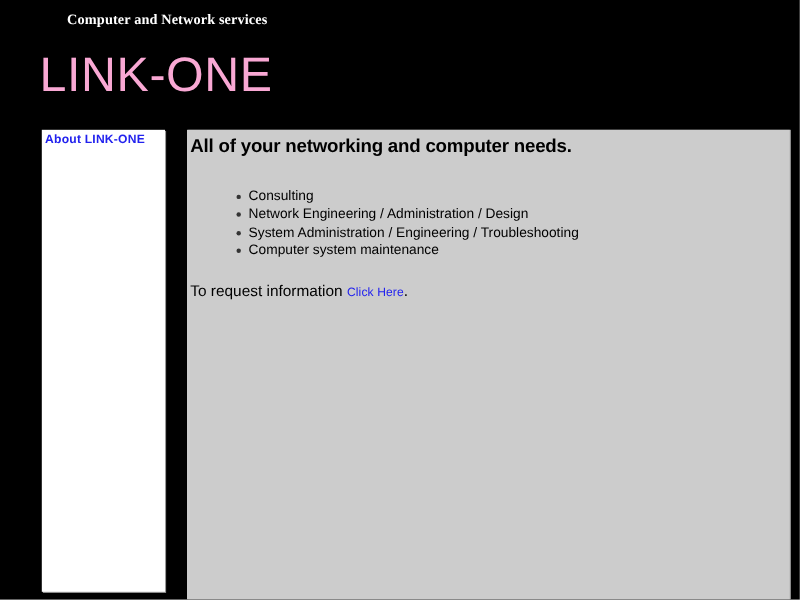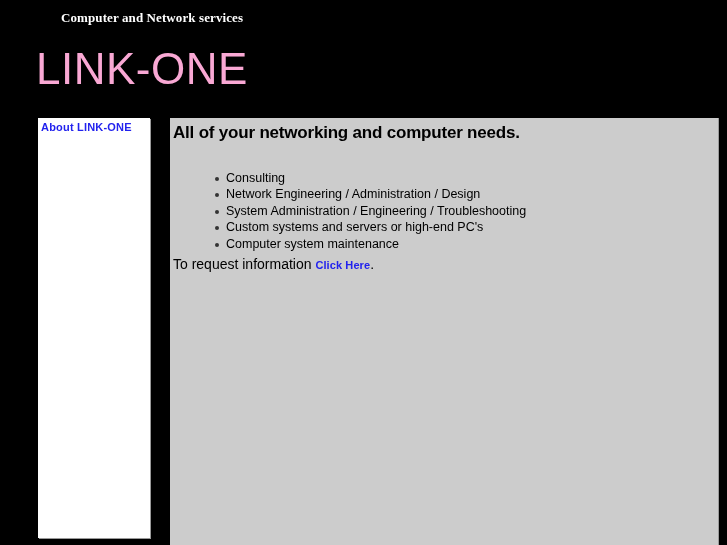--- a/index.html
+++ b/index.html
@@ -127,21 +127,21 @@
     top: 137px;
     color: #000000;
     font-family: "Liberation Sans", sans-serif;
     font-size: 14px;
     line-height: 18px;
     white-space: nowrap;
   }
   #click-here {
     color: #2222ee;
     font-family: "Liberation Sans", sans-serif;
-    font-weight: bold;
+    font-weight: normal;
     font-size: 11px;
     letter-spacing: 0.1px;
     text-decoration: none;
     cursor: pointer;
   }
 
   #thanks-line {
     position: absolute;
     left: 3px;
     top: 197px;
@@ -164,20 +164,19 @@
 </div>
 
 <div id="main">
 
   <div id="main-heading">All of your networking and computer needs.</div>
 
   <ul id="service-list">
     <li>Consulting</li>
     <li>Network Engineering / Administration / Design</li>
     <li>System Administration / Engineering / Troubleshooting</li>
-    <li>Custom systems and servers or high-end PC's</li>
     <li>Computer system maintenance</li>
   </ul>
 
   <div id="request-line"><span>To request information </span><a id="click-here" href="#">Click Here</a><span>.</span></div>
 
 
 </div>
 
 </body></html>

